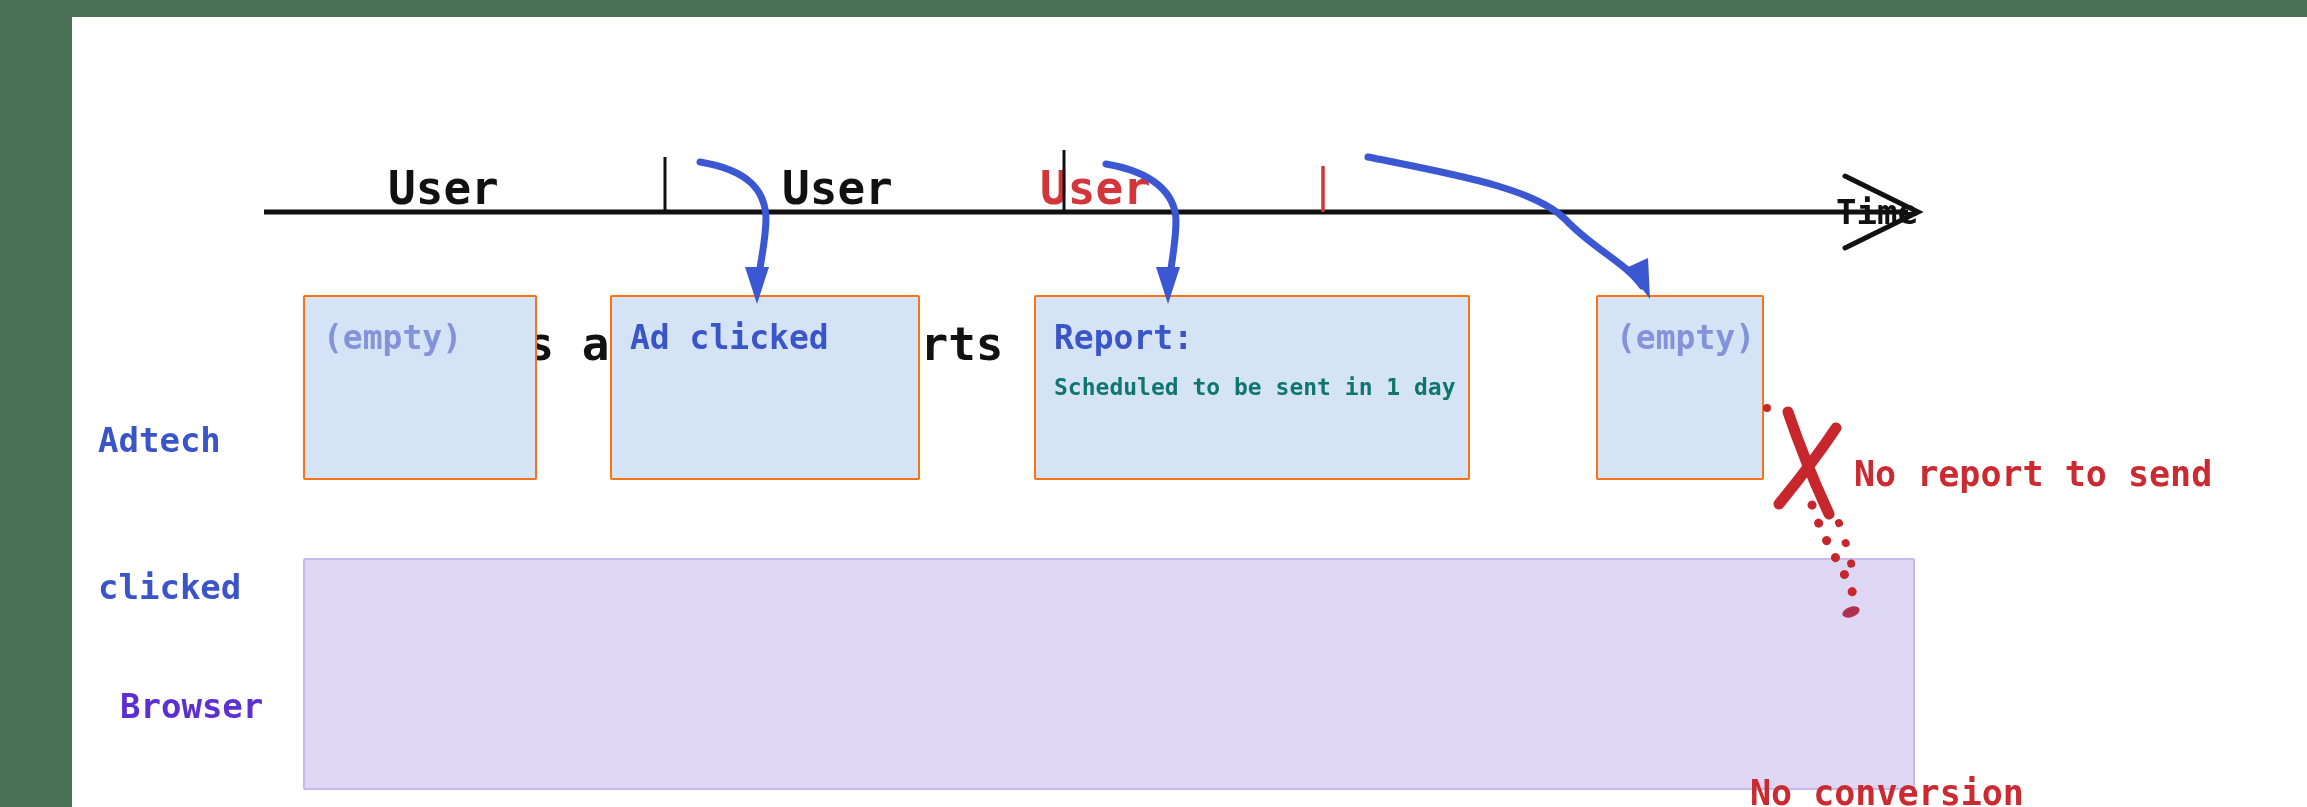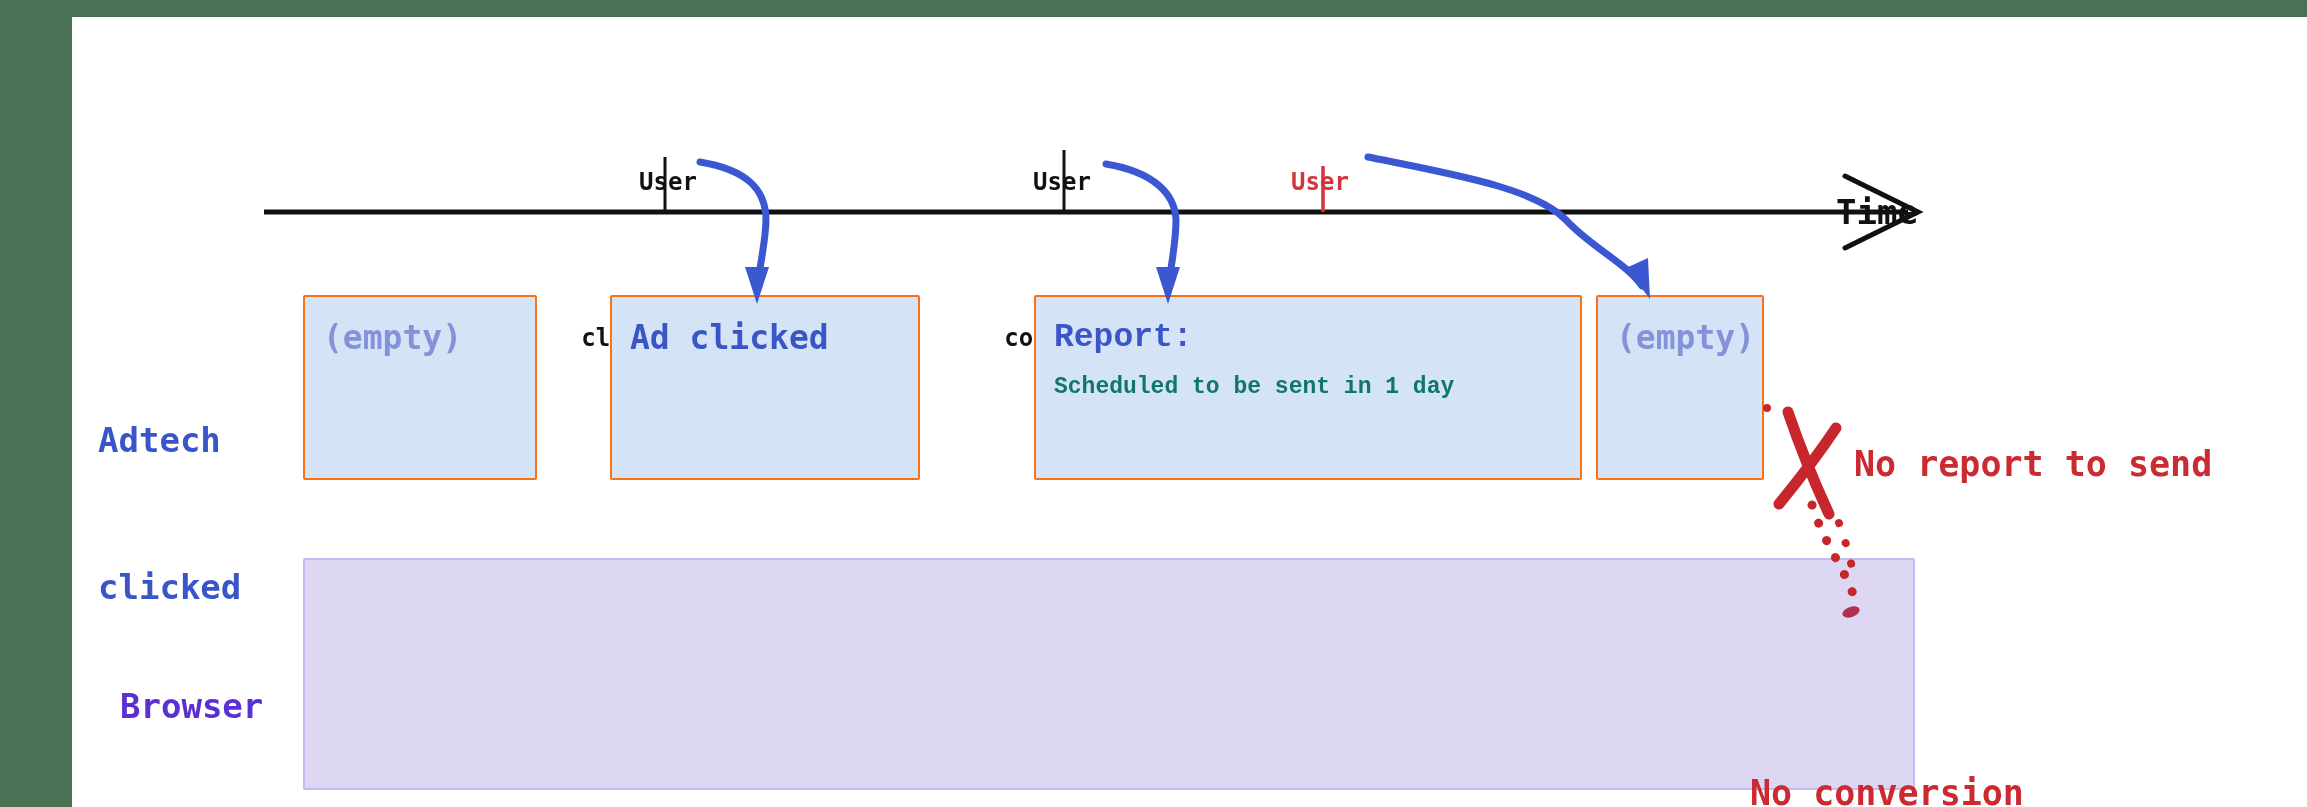--- a/index.html
+++ b/index.html
@@ -5,44 +5,44 @@
   html,body{margin:0;padding:0;background:#ffffff;}
   #canvas{
     position:relative;width:2307px;height:807px;background:#ffffff;
     font-family:"DejaVu Sans Mono","Liberation Mono",monospace;
     overflow:hidden;
   }
   .green-top{position:absolute;left:0;top:0;width:2307px;height:17px;background:#4a7153;}
   .green-left{position:absolute;left:0;top:0;width:72px;height:807px;background:#4a7153;}
   .svg-overlay{position:absolute;left:0;top:0;width:2307px;height:807px;pointer-events:none;}
   .label{position:absolute;font-weight:bold;white-space:pre;}
-  .event-label{width:560px;text-align:center;font-size:24px;line-height:52px;top:52px;color:#111;}
+  .event-label{width:560px;text-align:left;font-size:46px;line-height:52px;top:58px;color:#111;}
   .event-red{color:#d2353a;}
   .time-label{left:1836px;top:192px;font-size:34px;color:#111;}
   .row-label{font-size:34px;line-height:49px;}
   .browser-label{left:98px;top:318px;color:#3a55c7;}
   .adtech-label{left:120px;top:584px;color:#5b2fd1;}
   .sbox{
     position:absolute;top:295px;height:185px;box-sizing:border-box;
     background:#d5e3f7;border:2px solid #f97316;border-radius:2px;
     padding:14px 0 0 18px;
   }
   .sbox .title{font-weight:bold;font-size:33px;line-height:53px;color:#3a55c7;white-space:pre;}
   .sbox .empty-text{color:#8392d9;}
   .sbox .note{font-weight:bold;font-size:23px;color:#0f766e;margin-top:10px;white-space:pre;}
   #box-1{left:303px;width:234px;}
   #box-2{left:610px;width:310px;}
-  #box-3{left:1034px;width:548px;font-family:Liberation Mono, monospace;}
+  #box-3{left:1034px;width:436px;}
   #box-4{left:1596px;width:168px;}
   .server-box{
     position:absolute;left:303px;top:558px;width:1612px;height:232px;box-sizing:border-box;
     background:#ded7f3;border:2px solid #c7b9ed;border-radius:2px;
   }
   .red-note{font-size:35px;color:#cb2a31;}
-  .no-report{left:1854px;top:444px;}
+  .no-report{left:1854px;top:454px;}
   .no-conversion{left:1750px;top:638px;line-height:62px;z-index:5;}
 </style>
 </head>
 <body>
 
 <div id="canvas">
 
   <div class="green-top"></div>
   <div class="green-left"></div>
 

